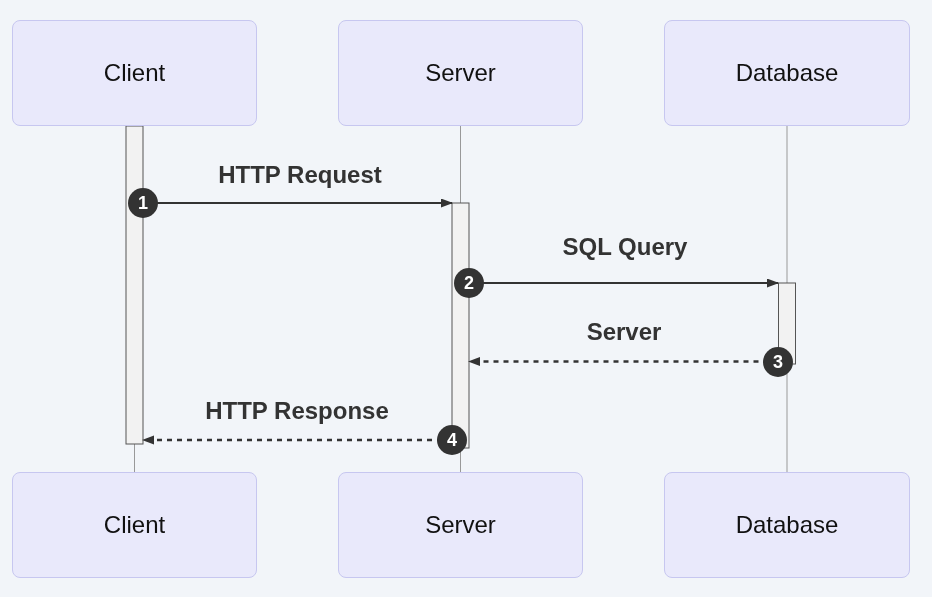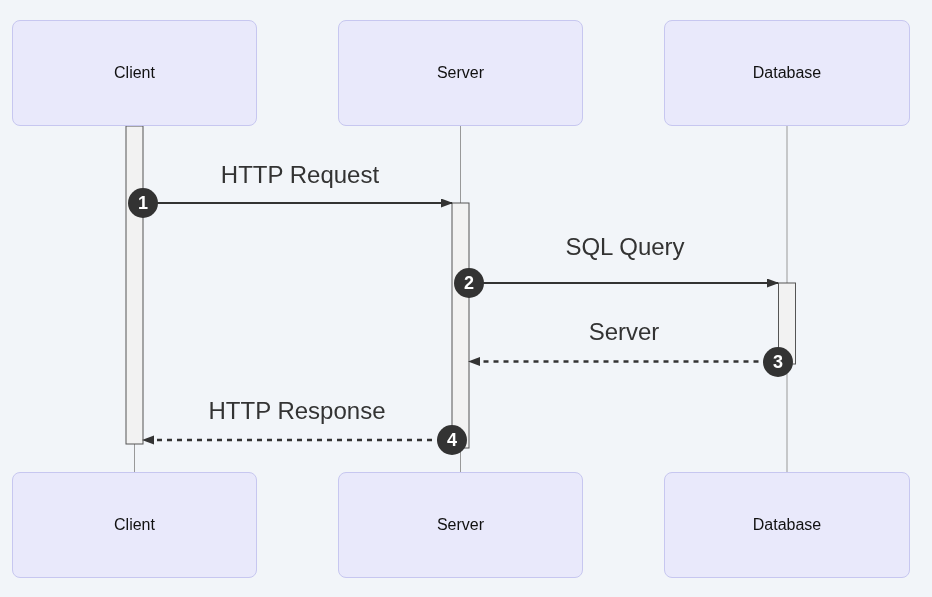--- a/index.html
+++ b/index.html
@@ -19,27 +19,27 @@
   .msg-line{stroke:var(--line);stroke-width:2;fill:none;}
   .msg-line.dashed{stroke-dasharray:5 5;stroke-width:2.4;}
   .arrowhead-fill{fill:var(--line);}
   .actor{
     position:absolute;
     height:106px;
     background:var(--actor_fill);
     border:1px solid var(--actor_border);
     border-radius:8px;
     display:flex;align-items:center;justify-content:center;
-    font-size:16px;color:var(--actor_text);
+    font-size:24px;color:var(--actor_text);
     box-sizing:border-box;
   }
   .msg-label{
     position:absolute;
     transform:translate(-50%,-50%);
-    font-size:24px;font-weight:normal;color:var(--message_text);
+    font-size:24px;font-weight:bold;color:var(--message_text);
     white-space:nowrap;
     text-shadow:0 0 2px var(--background);
   }
   .seq-num{
     position:absolute;
     width:30px;height:30px;
     transform:translate(-50%,-50%);
     background:var(--number_bg);
     color:var(--number_text);
     border-radius:50%;

